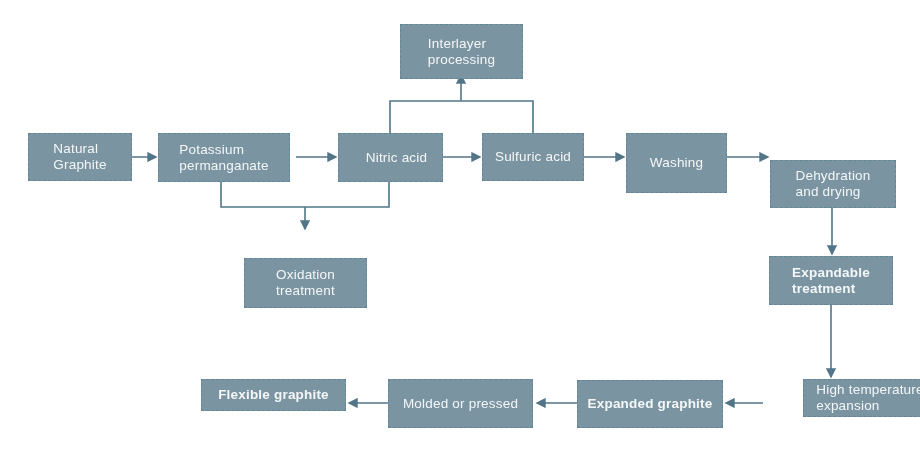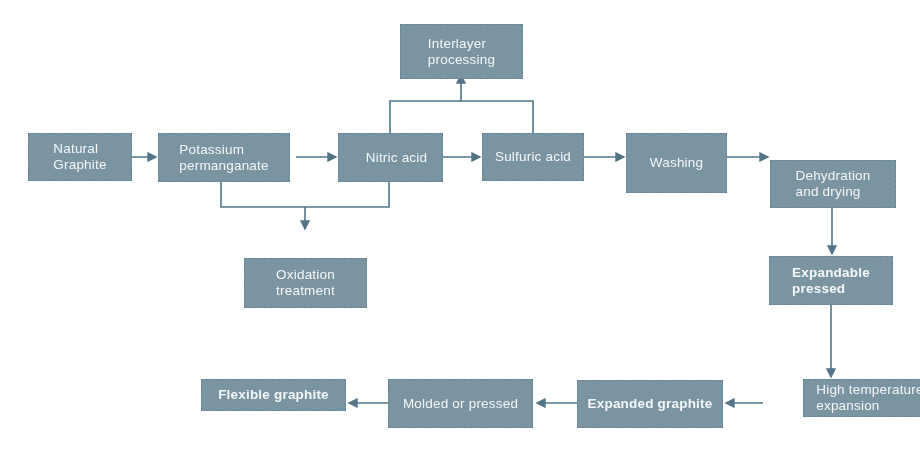--- a/index.html
+++ b/index.html
@@ -89,21 +89,21 @@
   <div class="node" style="left:770px;top:133px;width:126px;height:48px;margin-top:27px;">Dehydration
 and drying</div>
 
   <div class="node" style="left:400px;top:24px;width:123px;height:55px;">Interlayer
 processing</div>
 
   <div class="node" style="left:244px;top:231px;width:123px;height:50px;margin-top:27px;">Oxidation
 treatment</div>
 
   <div class="node bold" style="left:769px;top:256px;width:124px;height:49px;">Expandable
-pressed</div>
+treatment</div>
 
   <div class="node" style="left:803px;top:379px;width:134px;height:38px;">High temperature
 expansion</div>
 
   <div class="node bold center" style="left:577px;top:380px;width:146px;height:48px;">Expanded graphite</div>
 
   <div class="node center" style="left:388px;top:379px;width:145px;height:49px;">Molded or pressed</div>
 
   <div class="node bold center" style="left:201px;top:379px;width:145px;height:32px;">Flexible graphite</div>
 

